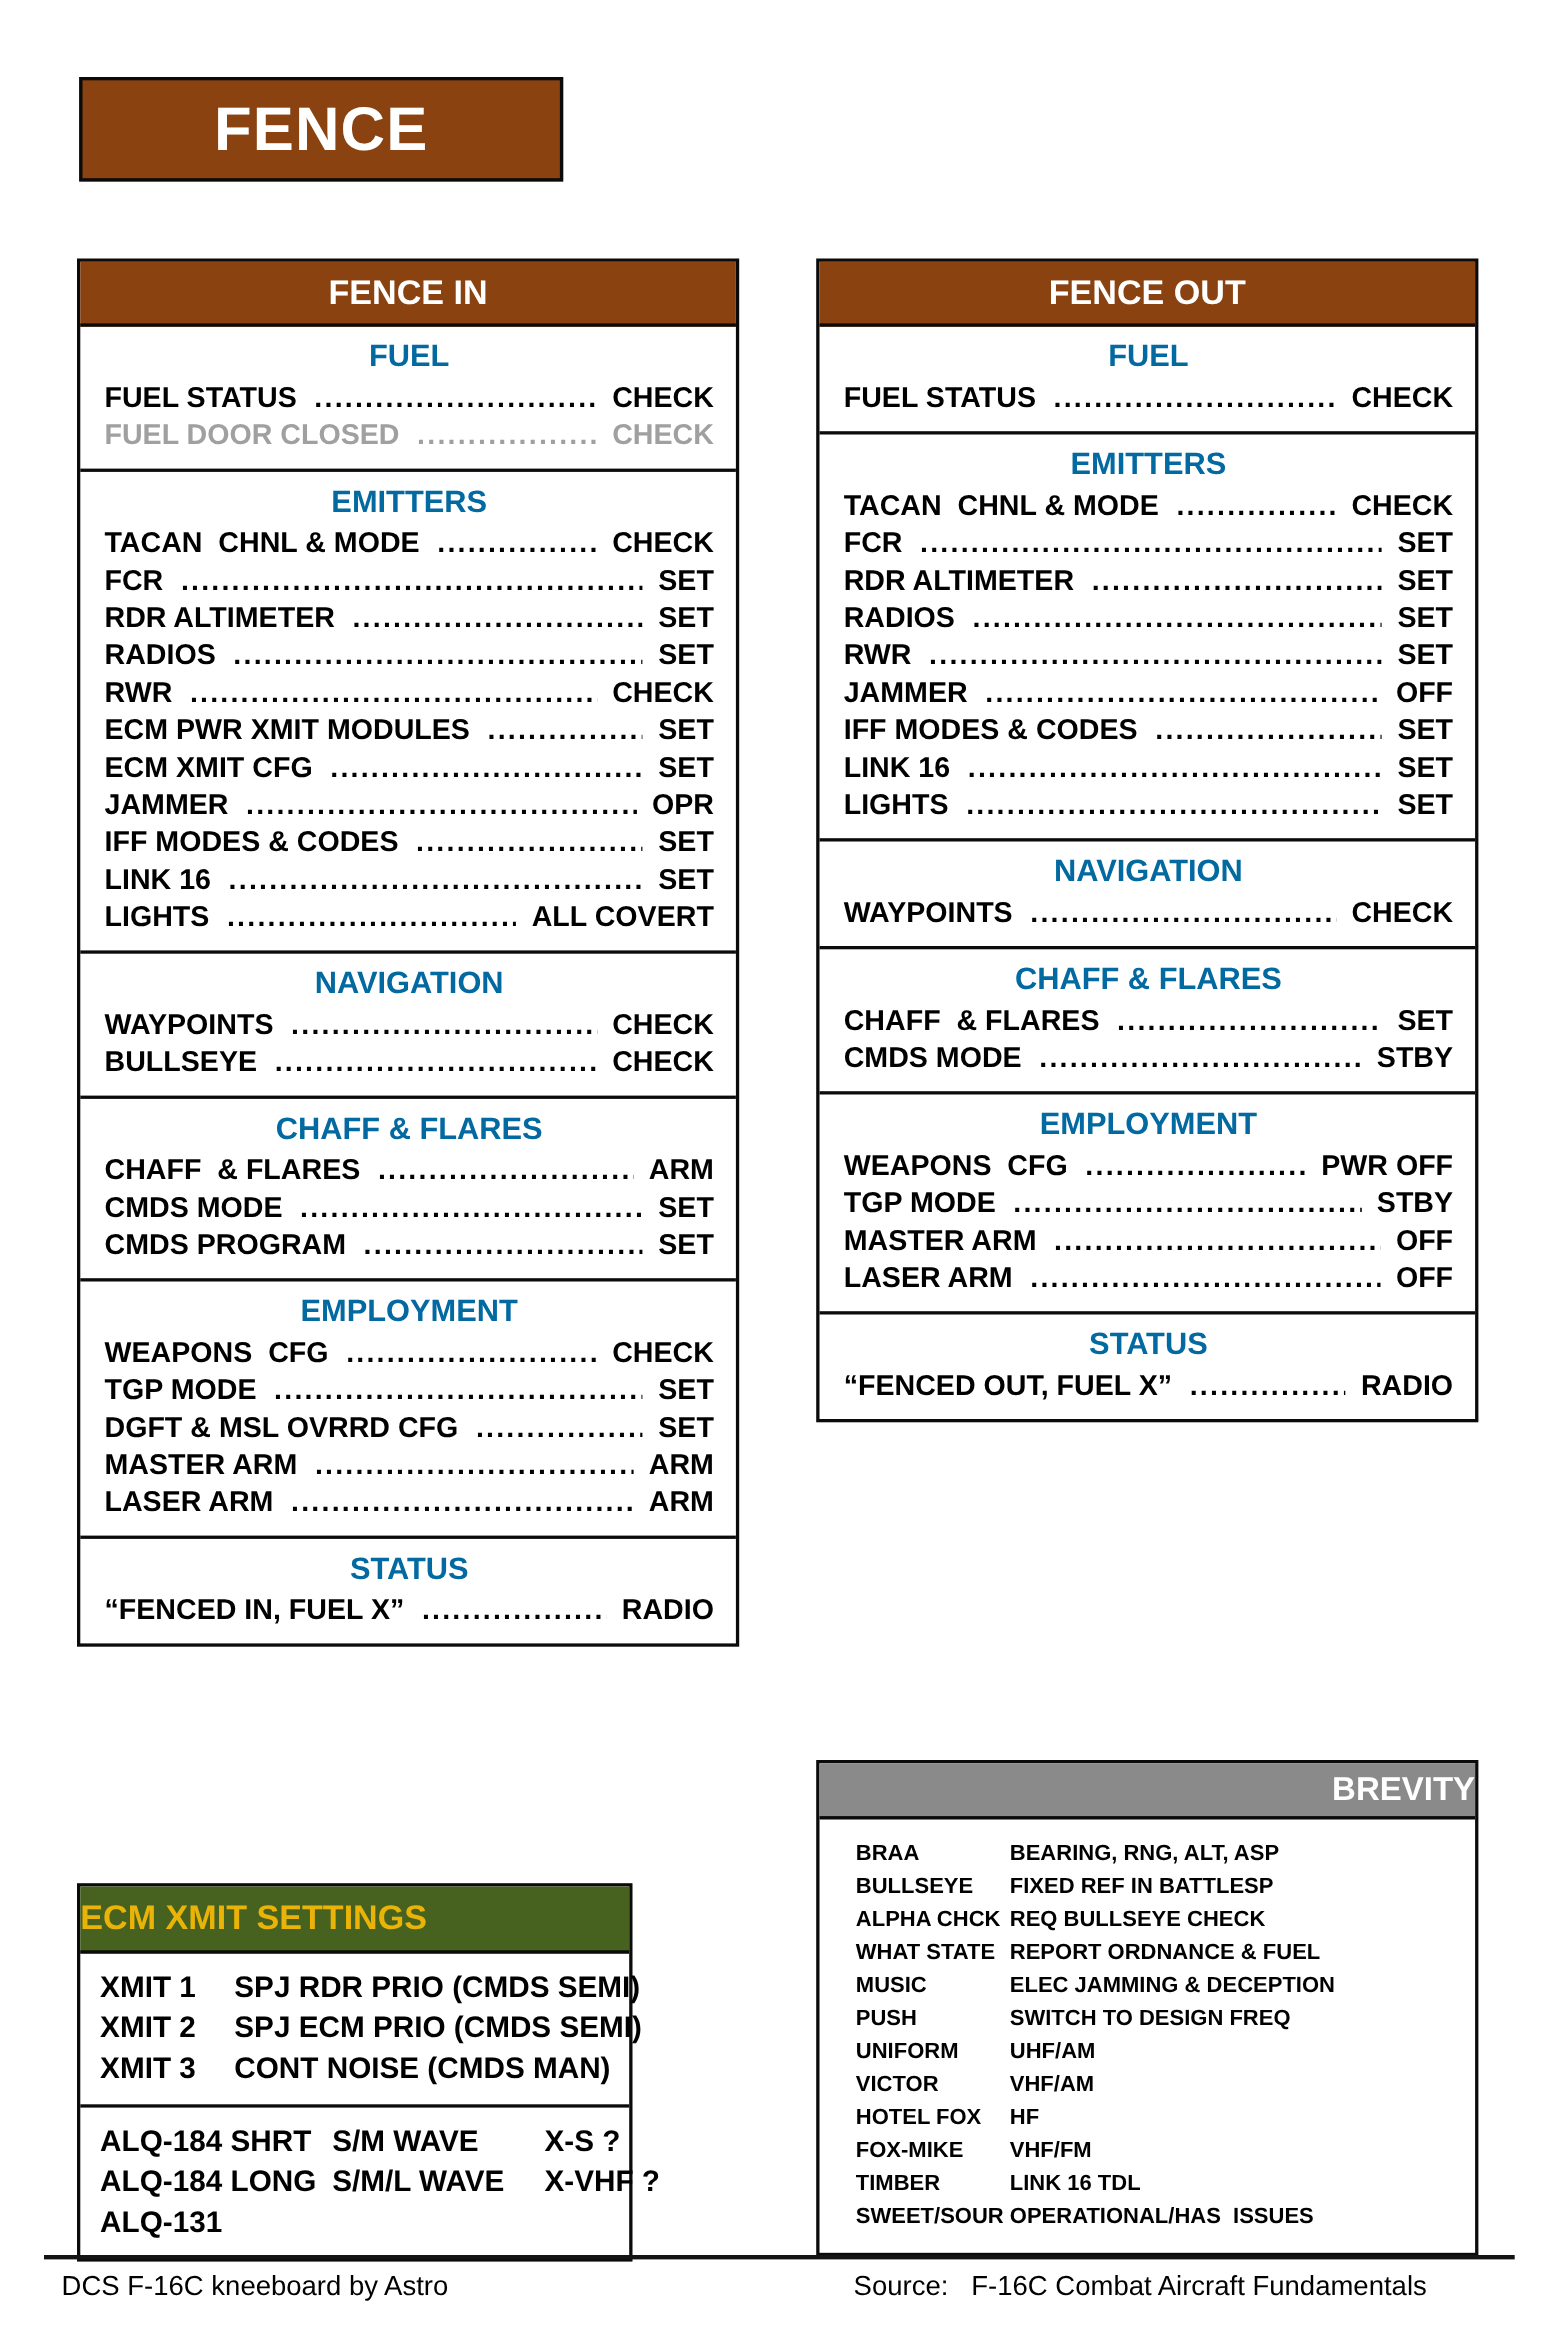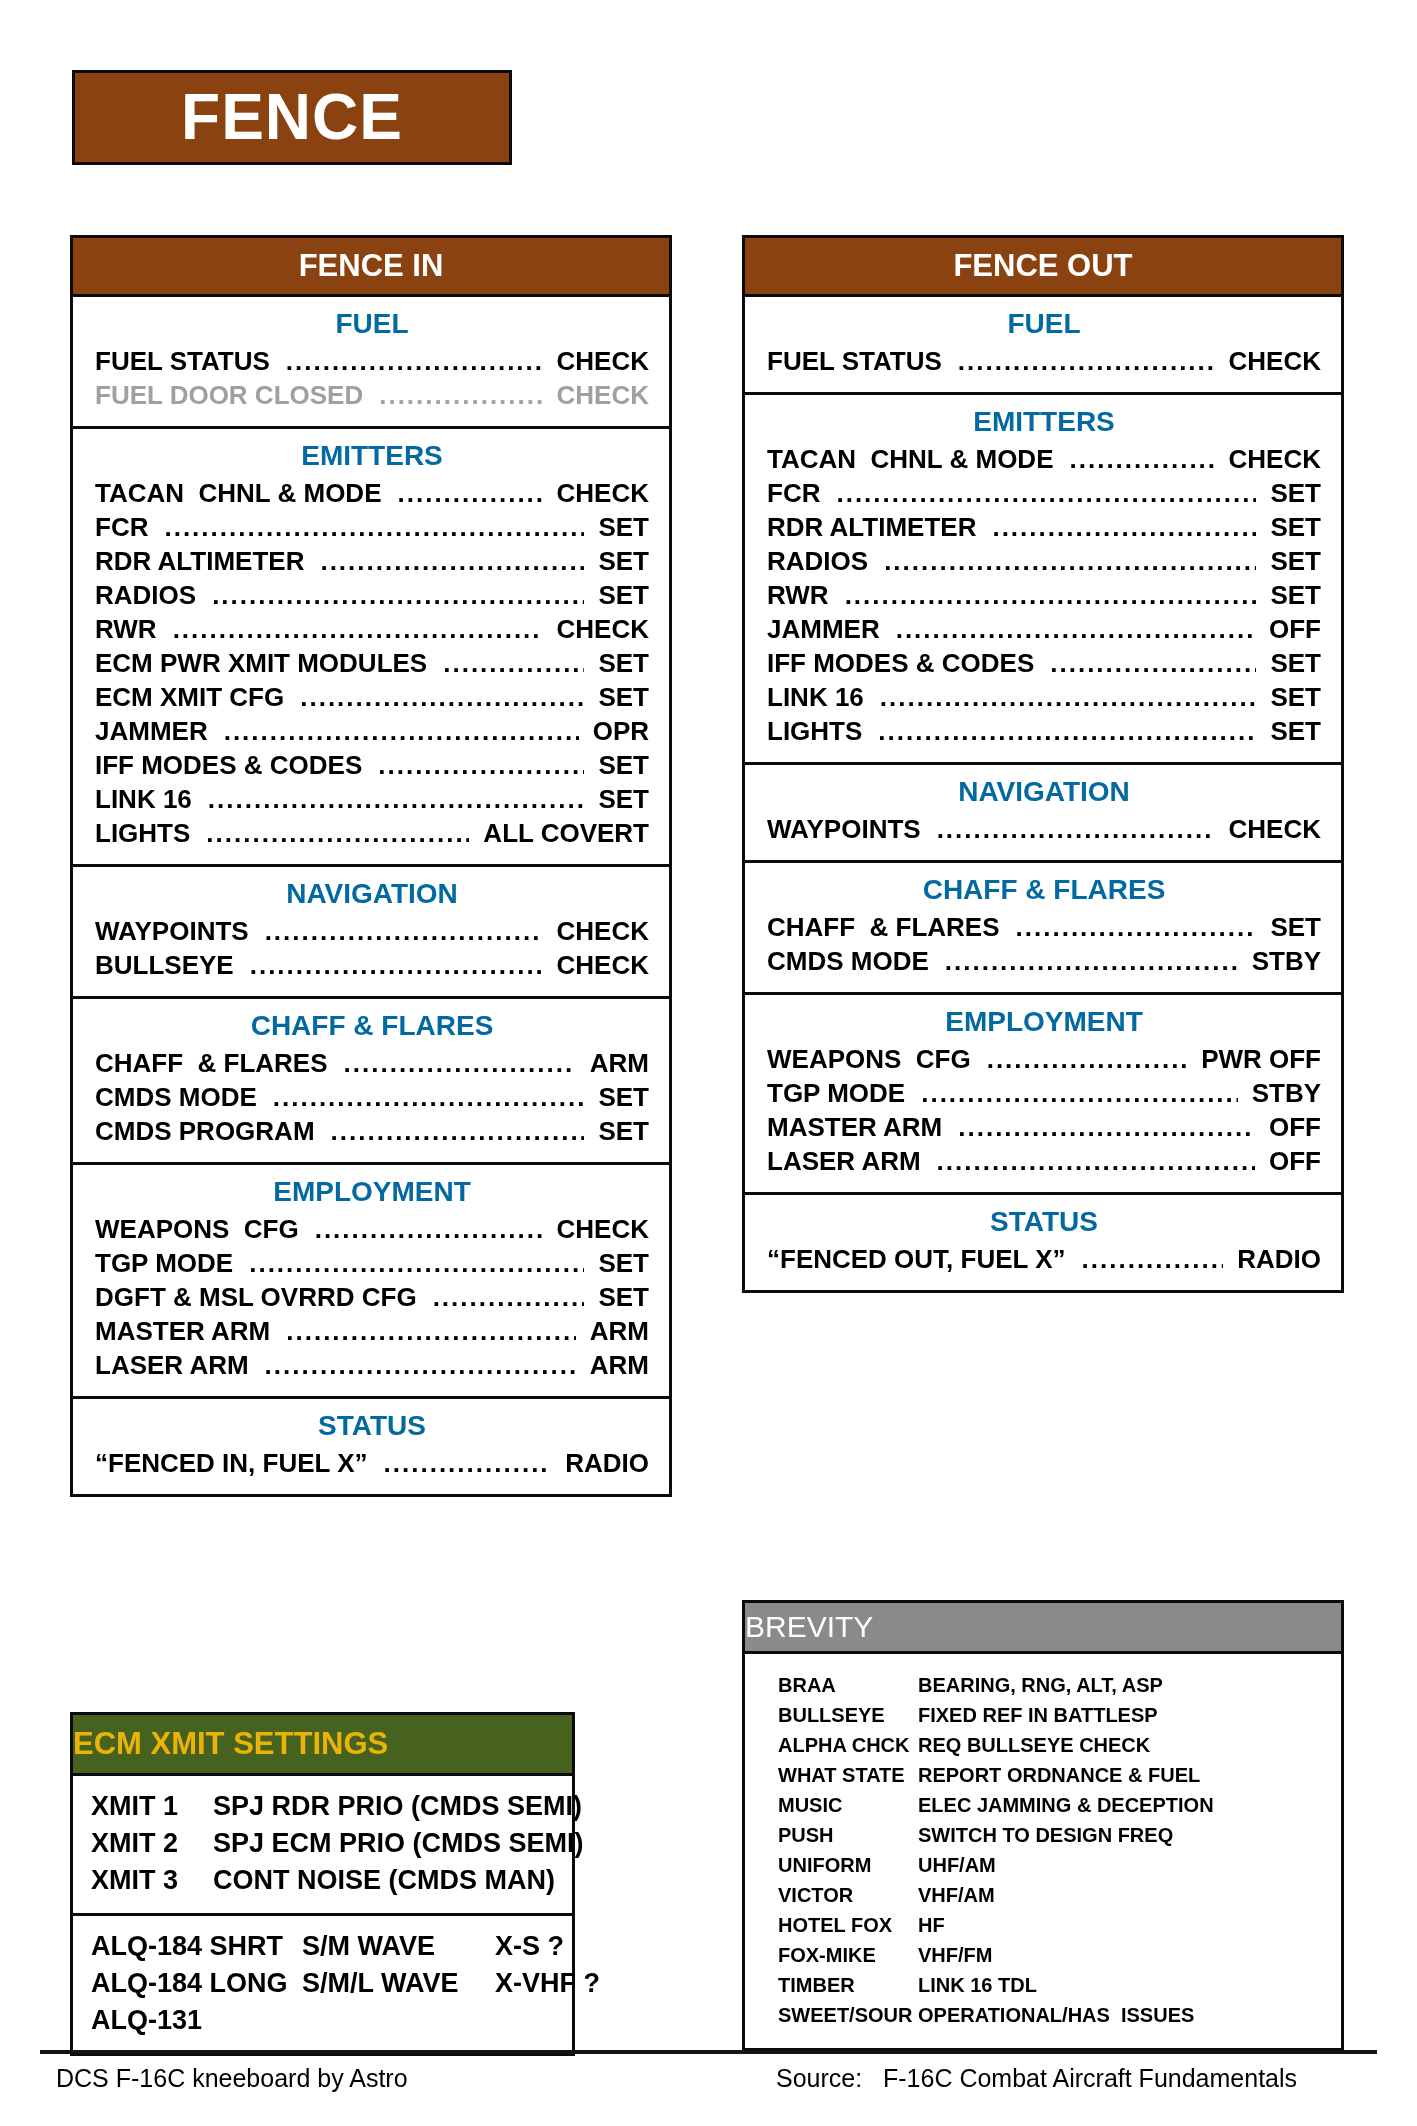--- a/index.html
+++ b/index.html
@@ -9,21 +9,21 @@
     overflow:hidden;
   }
 
   
   .title-box {
     position:absolute; left:72px; top:70px; width:440px; height:95px;
     background:#8a4210; border:3px solid #0b0b0b; box-sizing:border-box;
   }
   .title-text {
     display:block; text-align:center; line-height:88px;
-    font-size:64px; font-weight:bold; color:#ffffff; letter-spacing:1px;
+    font-size:56px; font-weight:bold; color:#ffffff; letter-spacing:1px;
   }
 
   
   .checklist {
     position:absolute; width:602px; background:#ffffff;
     border:3px solid #0b0b0b; box-sizing:border-box;
   }
   #fence-in  { left:70px;  top:235px; }
   #fence-out { left:742px; top:235px; }
   .cl-header {
@@ -67,21 +67,21 @@
   .alq-band  { color:#000000; white-space:pre;margin-left:32px; }
 
   
   .brevity-box {
     position:absolute; left:742px; top:1600px; width:602px;
     background:#ffffff; border:3px solid #0b0b0b; box-sizing:border-box;
   }
   .brevity-header {
     height:48px; line-height:48px; background:#8a8a8a;
     border-bottom:3px solid #0b0b0b;
-    text-align:left; font-size:30px; font-weight:normal; color:#ffffff;
+    text-align:right; font-size:30px; font-weight:bold; color:#ffffff;
   }
   .brevity-body { padding:16px 12px 18px 33px; }
   .brev-row { display:flex; font-size:20px; font-weight:bold; line-height:30px; }
   .brev-term { width:140px; flex:none; white-space:pre; }
   .brev-meaning { flex:1; white-space:pre; }
 
   
   .footer-rule {
     position:absolute; left:40px; top:2050px; width:1337px; height:0;
     border-top:4px solid #141414;

